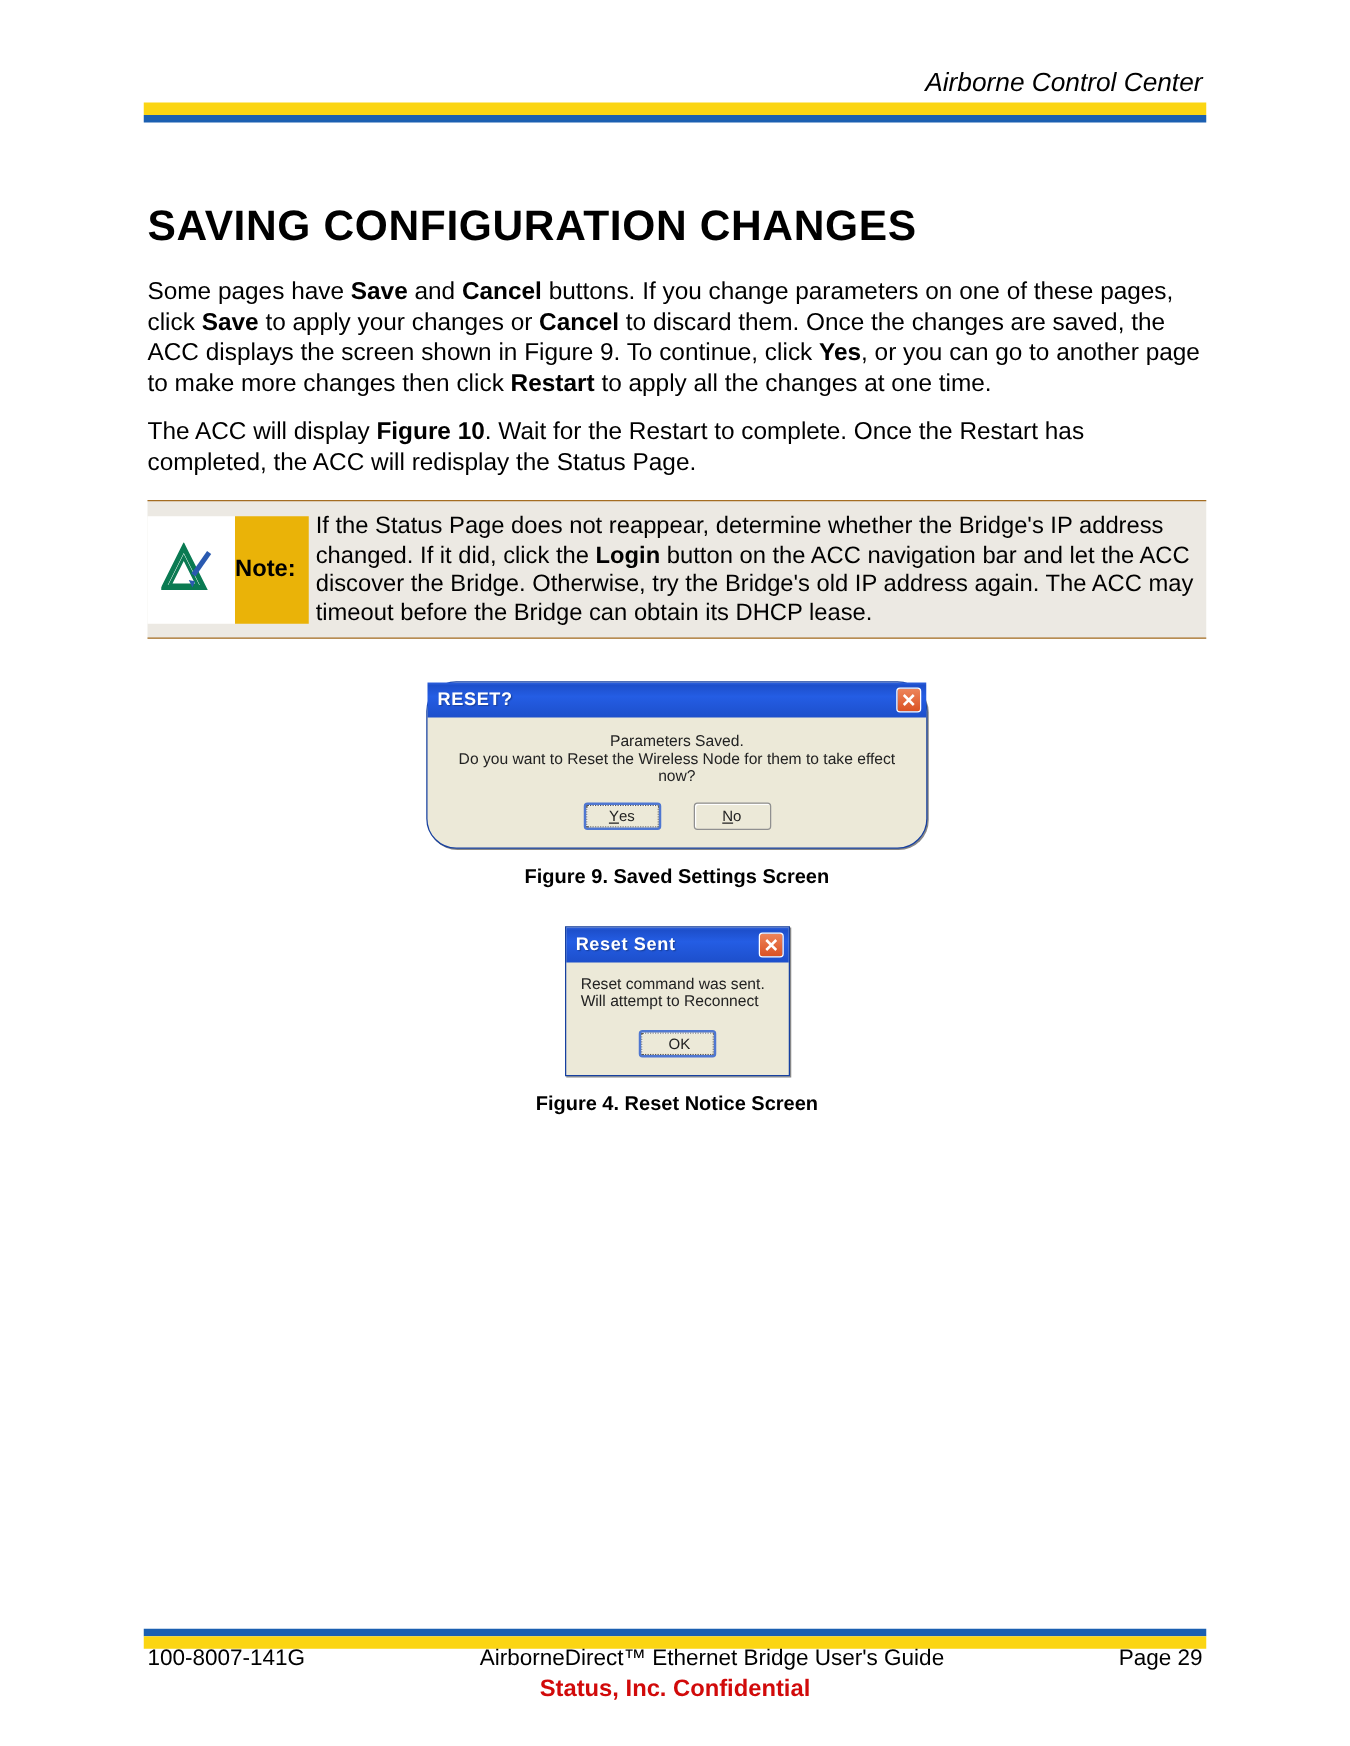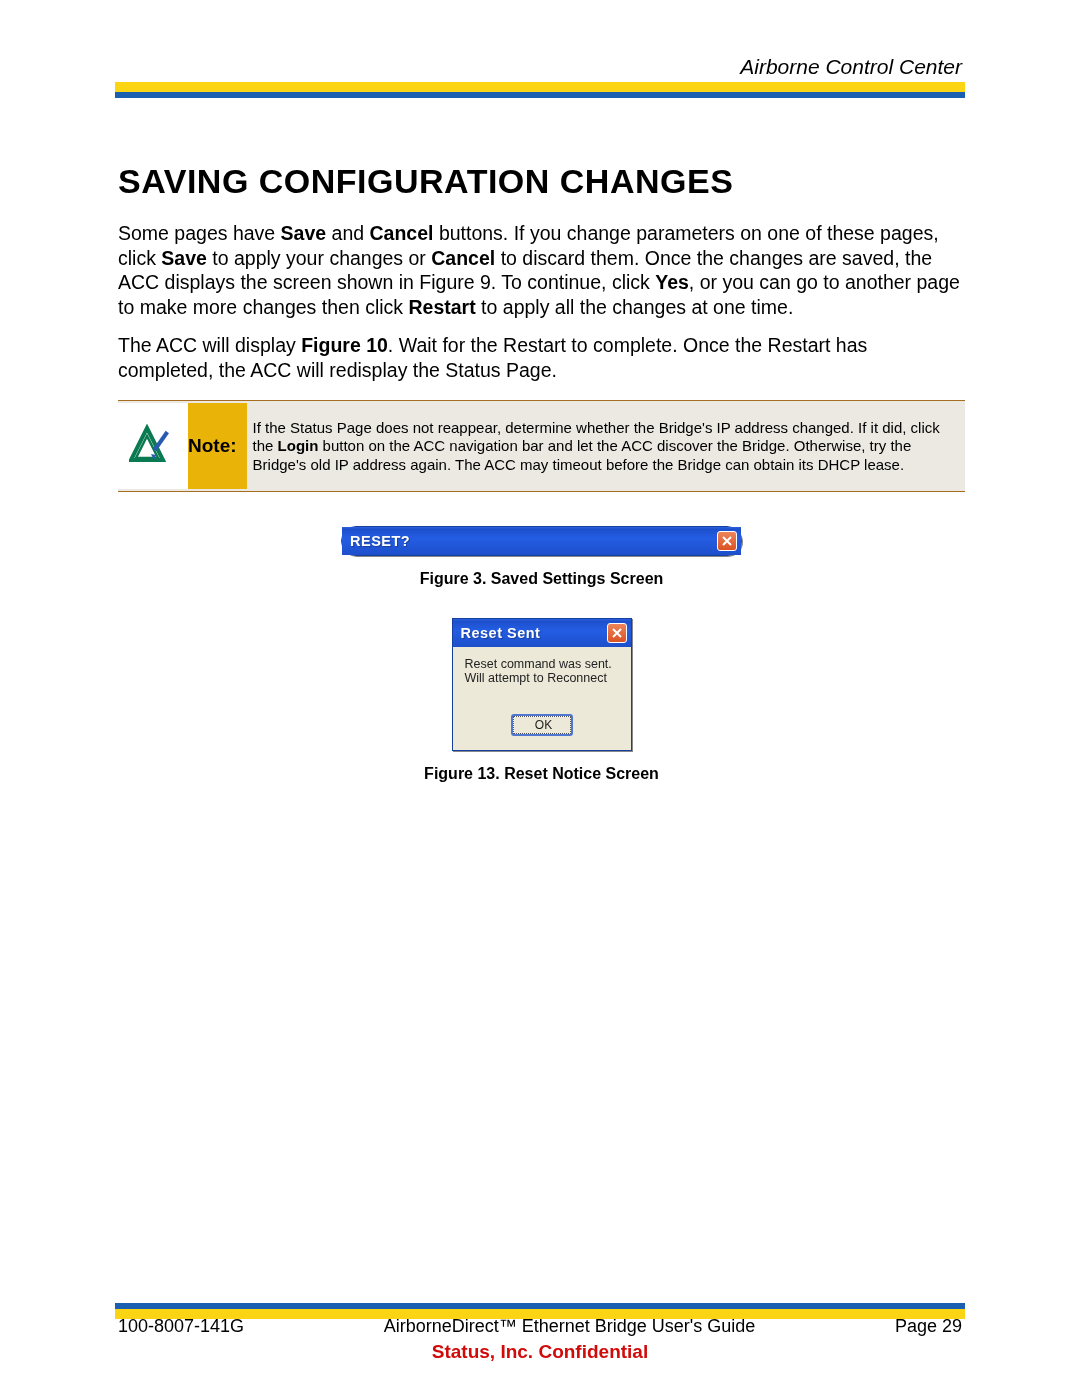--- a/index.html
+++ b/index.html
@@ -80,21 +80,21 @@
   .note-label {
     background: #eab308;
     height: 86px;
     display: flex;
     align-items: center;
     font-weight: bold;
     font-size: 19px;
     padding-right: 10px;
   }
   .note-body {
-    font-size: 15px;
+    font-size: 19px;
     line-height: 1.22;
     padding: 6px 10px 6px 6px;
   }
   .dialog-outer {
     display: flex;
     flex-direction: column;
     align-items: center;
   }
   .dialog {
     border: 1px solid #1640a0;
@@ -139,21 +139,21 @@
     font-family: Tahoma, Arial, sans-serif;
     font-size: 12.5px;
     color: #222;
   }
   .dlg-body.narrow-body {
     text-align: center;
     padding: 10px 8px 12px 8px;
     font-size: 12.5px;
   }
   .dlg-body.narrow-body div:first-child { text-align: left; padding-left: 4px; }
-  .dlg-body.narrow-body div:nth-child(2) { text-align: left; padding-left: 4px; margin-bottom: 29px;}
+  .dlg-body.narrow-body div:nth-child(2) { text-align: left; padding-left: 4px; margin-bottom: 16px;}
   .dlg-btn-row {
     display: flex;
     justify-content: center;
     gap: 26px;
     margin-top: 14px;
     margin-bottom: 2px;
   }
   .dlg-btn {
     min-width: 62px;
     height: 22px;
@@ -238,43 +238,57 @@
     <div class="dialog-outer">
       <div class="dialog wide">
         <div class="dlg-titlebar">
           <span class="dlg-title">RESET?</span>
           <span class="dlg-close">
             <svg width="10" height="10" viewBox="0 0 10 10">
                 <path d="M1 1 L9 9 M9 1 L1 9" stroke="#fff" stroke-width="2"></path>
               </svg>
           </span>
         </div>
+        <div class="dlg-body">
+          <div>Parameters Saved.</div>
+          <div>Do you want to Reset the Wireless Node for them to take effect now?</div>
+          <div class="dlg-btn-row">
+            <div class="dlg-btn default-btn">
+                <span class="underline">Y</span>
+                <span>es</span>
+              </div>
+            <div class="dlg-btn">
+                <span class="underline">N</span>
+                <span>o</span>
+              </div>
+          </div>
+        </div>
       </div>
-      <div class="figure-caption">Figure 3.  Saved Settings Screen</div>
+      <div class="figure-caption">Figure 9.  Saved Settings Screen</div>
     </div>
 
     <div class="dialog-outer">
       <div class="dialog narrow">
         <div class="dlg-titlebar">
           <span class="dlg-title">Reset Sent</span>
           <span class="dlg-close">
             <svg width="10" height="10" viewBox="0 0 10 10">
                 <path d="M1 1 L9 9 M9 1 L1 9" stroke="#fff" stroke-width="2"></path>
               </svg>
           </span>
         </div>
         <div class="dlg-body narrow-body">
           <div>Reset command was sent.</div>
           <div>Will attempt to Reconnect</div>
           <div class="dlg-btn-row">
             <div class="dlg-btn default-btn">OK</div>
           </div>
         </div>
       </div>
-      <div class="figure-caption">Figure 13.  Reset Notice Screen</div>
+      <div class="figure-caption">Figure 4.  Reset Notice Screen</div>
     </div>
 
   </div>
 
   <div class="stripe-bottom">
     <div class="stripe-blue"></div>
     <div class="stripe-yellow"></div>
   </div>
 
   <div class="footer">

